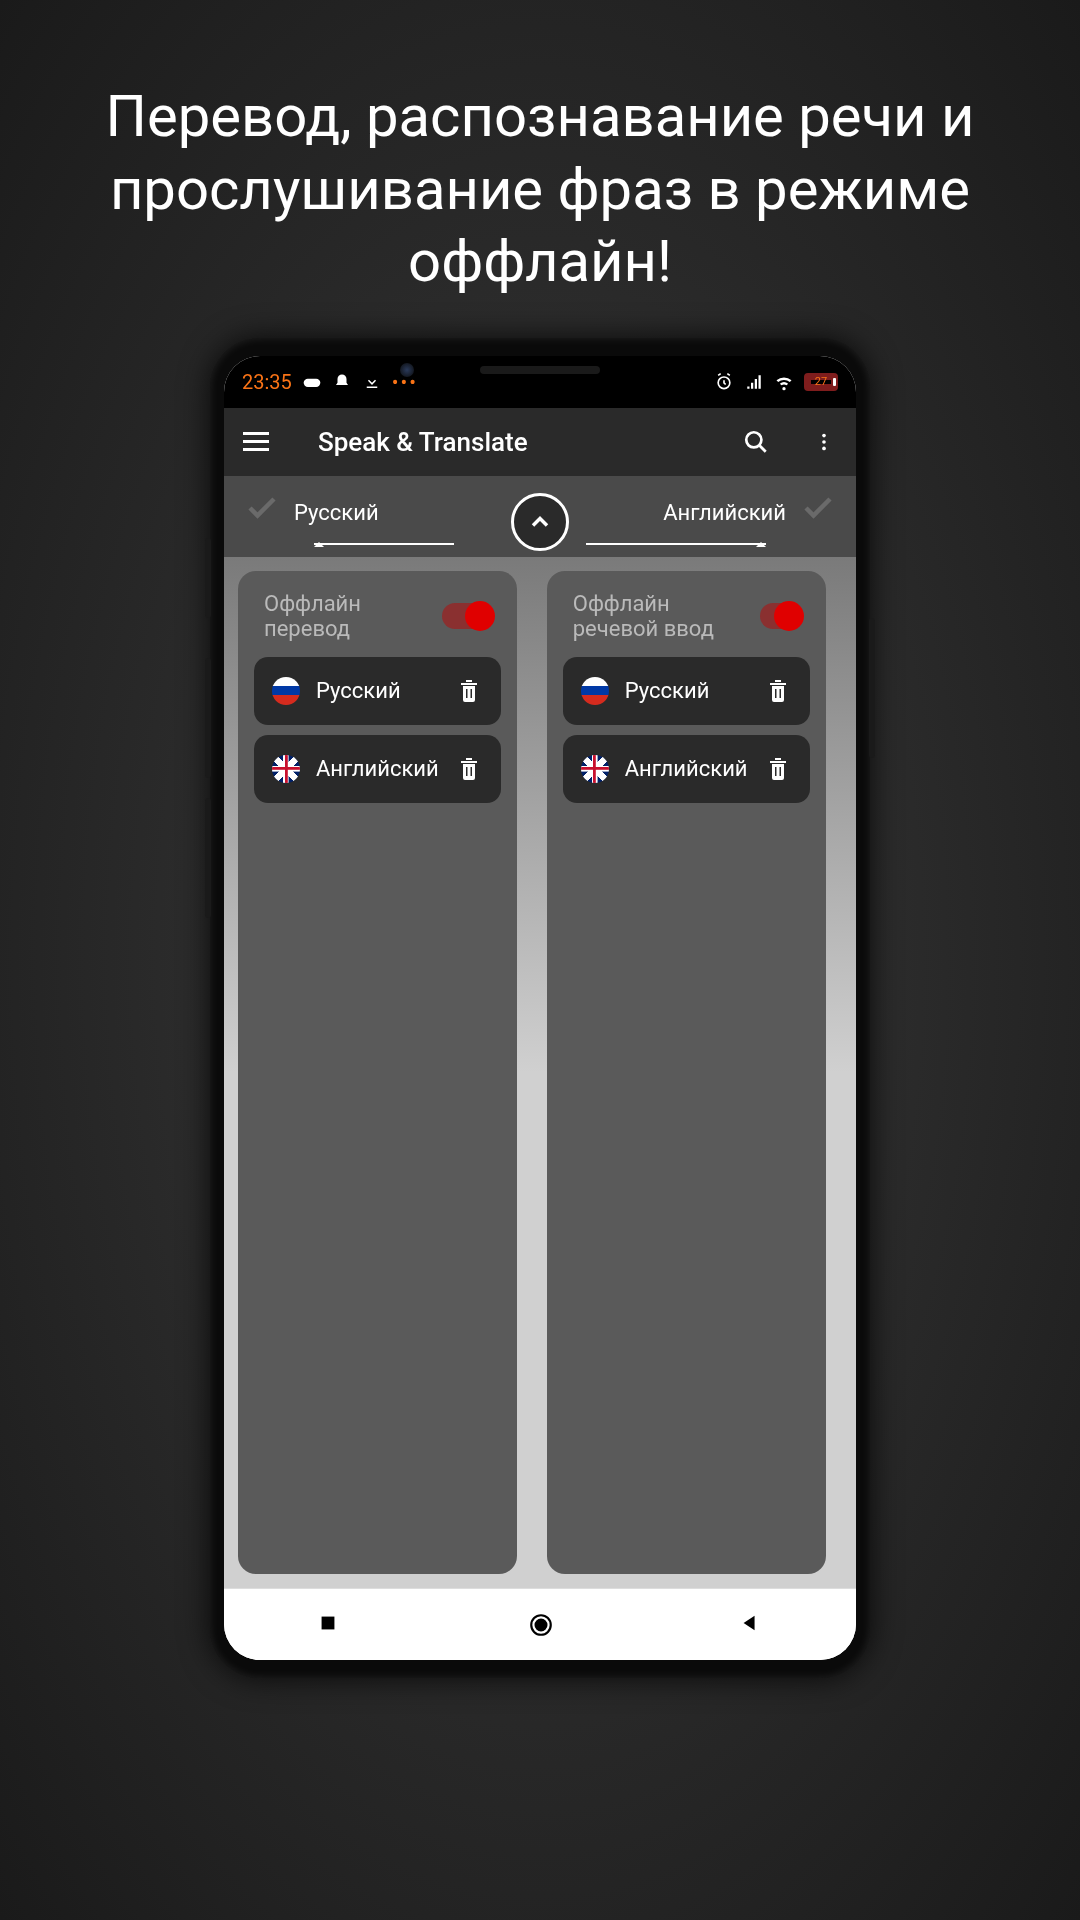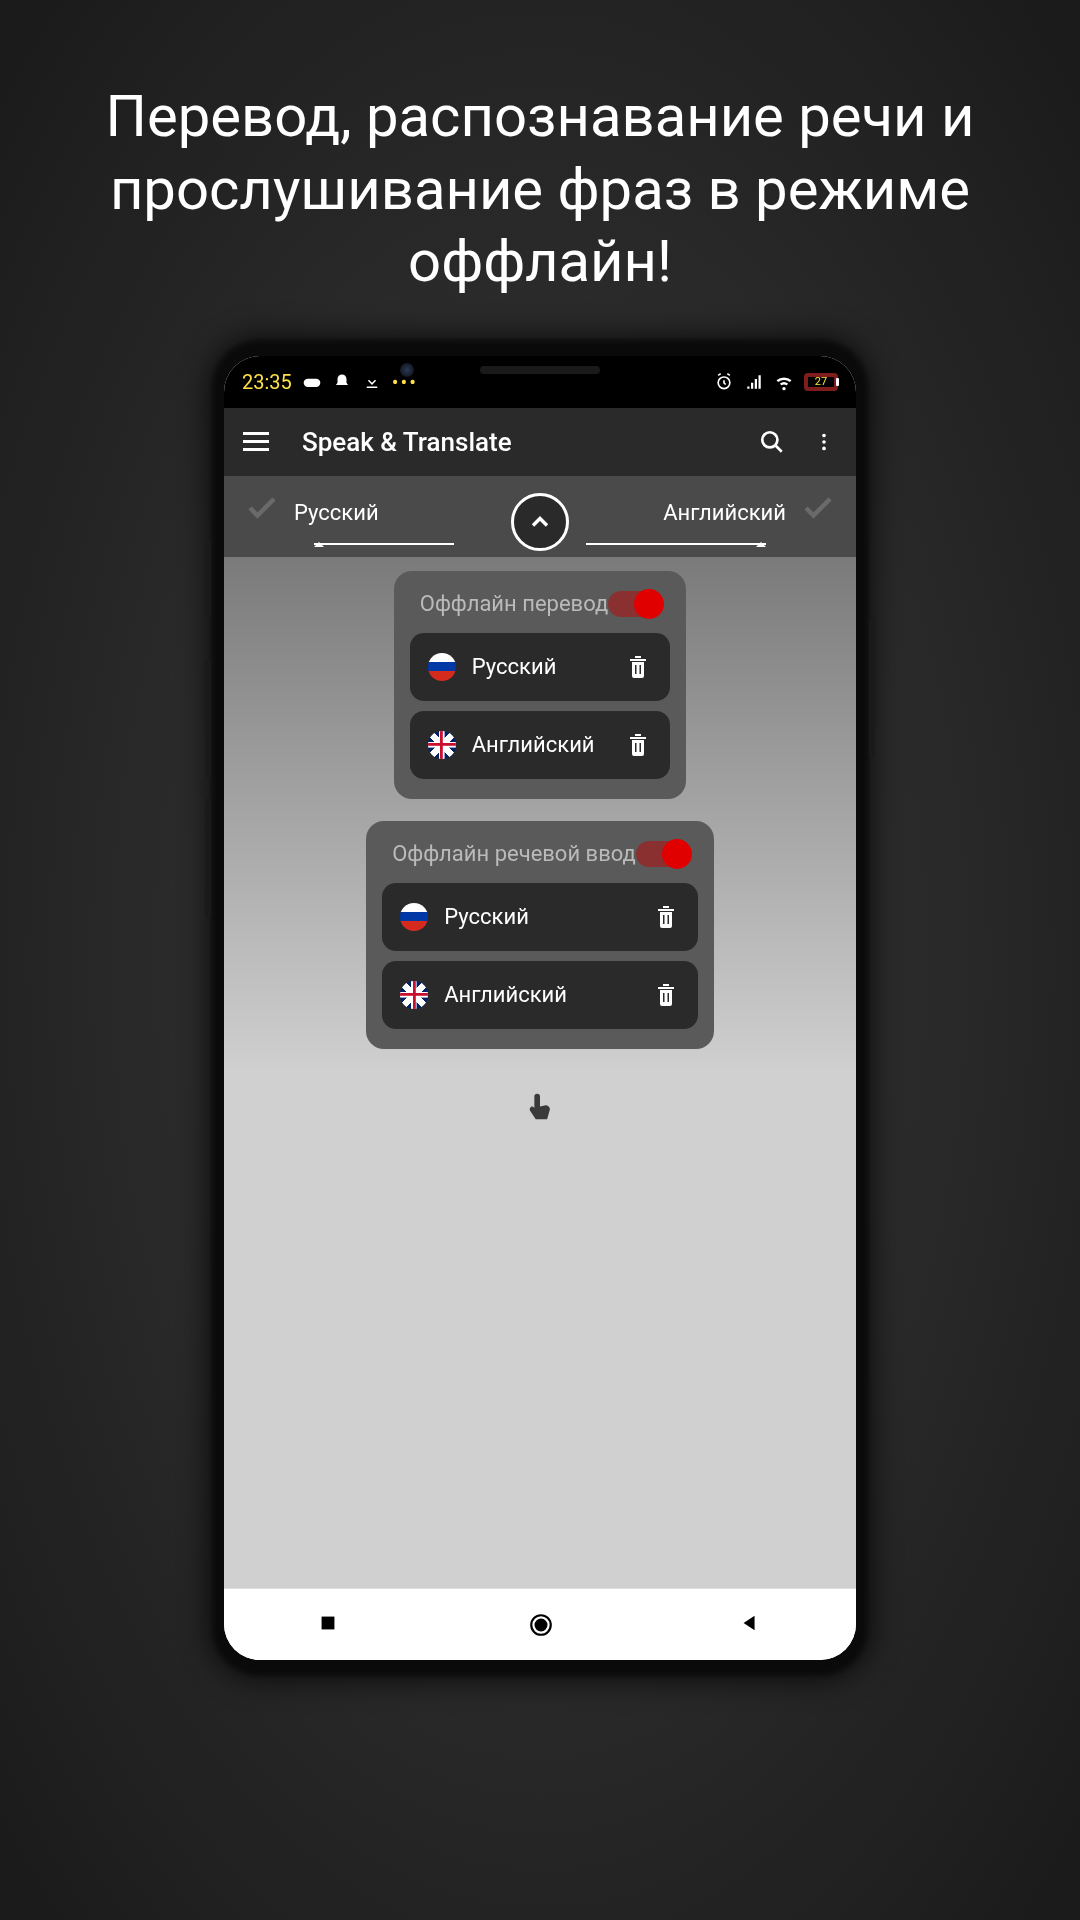--- a/index.html
+++ b/index.html
@@ -57,40 +57,40 @@
   height: 100%;
   background: #fff;
   border-radius: 36px;
   overflow: hidden;
   display: flex;
   flex-direction: column;
 }
 .status-bar {
   height: 52px;
   background: #000;
-  color: #fde047;
+  color: #f97316;
   display: flex;
   align-items: center;
   padding: 0 18px;
   font-size: 20px;
   gap: 44px;
 }
 .status-left { display: flex; align-items: center; gap: 10px; }
 .status-right { margin-left: auto; display: flex; align-items: center; gap: 10px; }
 .status-ico { width: 20px; height: 20px; display: inline-flex; align-items: center; justify-content: center; }
-.battery-box { border: 4px solid #7f1d1d; border-radius: 4px; width: 34px; height: 18px; font-size: 11px; display: flex; align-items: center; justify-content: center; position: relative; }
+.battery-box { border: 7px solid #7f1d1d; border-radius: 4px; width: 34px; height: 18px; font-size: 11px; display: flex; align-items: center; justify-content: center; position: relative; }
 .battery-box::after { content:''; position: absolute; right: -5px; width: 3px; height: 8px; background: #fff; border-radius: 1px; }
 .app-bar {
   height: 68px;
   background: #2a2a2a;
   color: #fff;
   display: flex;
   align-items: center;
   padding: 0 18px;
-  gap: 24px;
+  gap: 40px;
 }
 .app-title { font-size: 26px; font-weight: 500; flex: 1; text-align: left; margin-left: 8px; }
 .hamburger { display: flex; flex-direction: column; gap: 5px; }
 .hamburger span { width: 26px; height: 3px; background: #fff; }
 .icon-btn { width: 28px; height: 28px; display: flex; align-items: center; justify-content: center; cursor: pointer; }
 .lang-selector {
   background: #4a4a4a;
   padding: 14px 20px 22px;
   display: flex;
   align-items: center;
@@ -113,23 +113,21 @@
   background: #2a2a2a;
   display: flex; align-items: center; justify-content: center;
   position: relative; z-index: 2;
   margin-bottom: -20px;
 }
 .content-wrap {
   flex: 1;
   background: linear-gradient(#7a7a7a, #d0d0d0 50%);
   padding: 14px;
   display: flex;
-  flex-direction: column;
-  gap: 22px;
-  align-items: center;
+  gap: 30px;
 }
 .card {
   background: #5a5a5a;
   border-radius: 18px;
   padding: 20px 16px;
 }
 .card-header {
   display: flex;
   align-items: center;
   justify-content: space-between;

